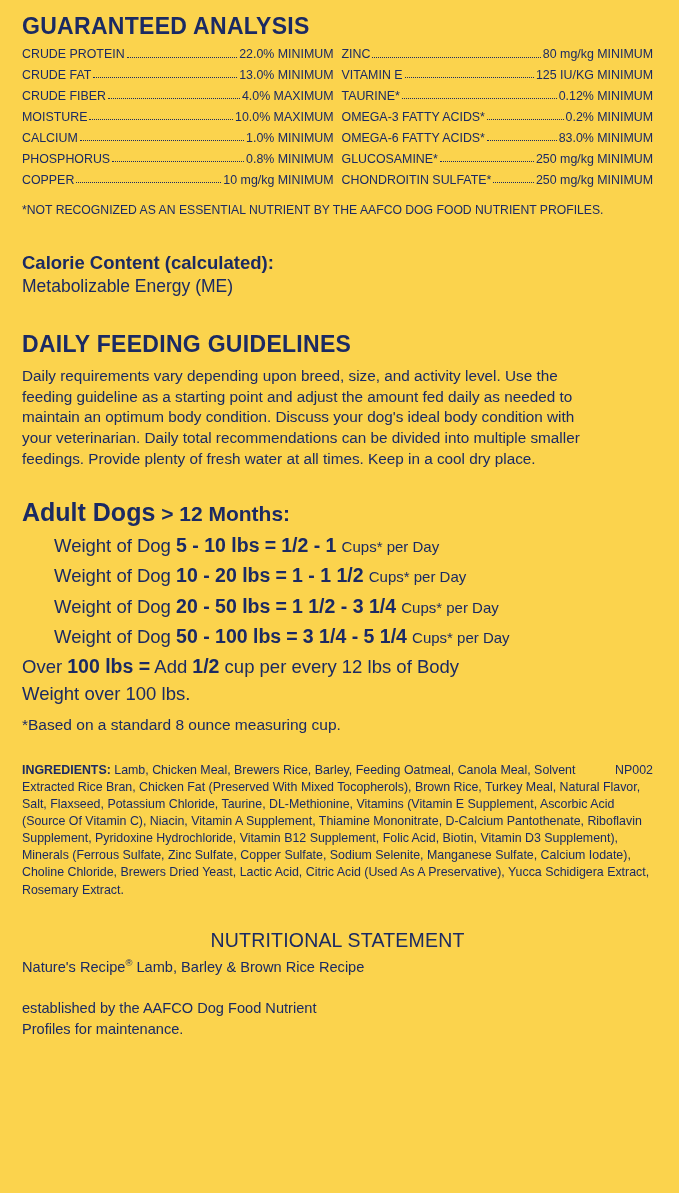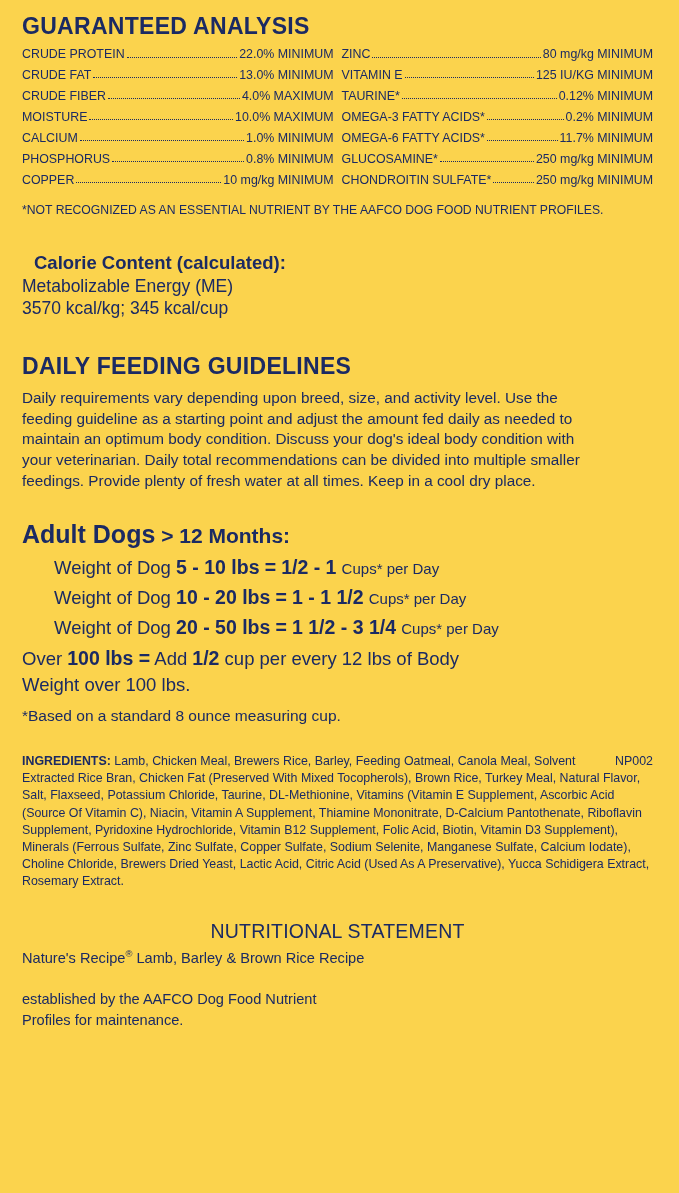--- a/index.html
+++ b/index.html
@@ -67,21 +67,21 @@
     line-height: 1.2;
   }
 
   
   .calorie {
     margin-top: 34px;
   }
   .calorie-title {
     font-size: 18.5px;
     font-weight: bold;
-    margin: 0 0 2px 12px;
+    margin: 0 0 2px 0;
   }
   .calorie-line {
     font-size: 17.5px;
     line-height: 1.25;
   }
 
   
   .feeding {
     margin-top: 34px;
   }
@@ -226,41 +226,40 @@
             <span class="ga-val">0.12% MINIMUM</span>
           </div>
           <div class="ga-row">
             <span class="ga-name">OMEGA-3 FATTY ACIDS*</span>
             <span class="ga-dots"></span>
             <span class="ga-val">0.2% MINIMUM</span>
           </div>
           <div class="ga-row">
             <span class="ga-name">OMEGA-6 FATTY ACIDS*</span>
             <span class="ga-dots"></span>
-            <span class="ga-val">11.7% MINIMUM</span>
+            <span class="ga-val">83.0% MINIMUM</span>
           </div>
           <div class="ga-row">
             <span class="ga-name">GLUCOSAMINE*</span>
             <span class="ga-dots"></span>
             <span class="ga-val">250 mg/kg MINIMUM</span>
           </div>
           <div class="ga-row">
             <span class="ga-name">CHONDROITIN SULFATE*</span>
             <span class="ga-dots"></span>
             <span class="ga-val">250 mg/kg MINIMUM</span>
           </div>
         </div>
       </div>
       <p class="footnote">*NOT RECOGNIZED AS AN ESSENTIAL NUTRIENT BY THE AAFCO DOG FOOD NUTRIENT PROFILES.</p>
     </section>
 
     <section class="calorie">
       <div class="calorie-title">Calorie Content (calculated):</div>
       <div class="calorie-line">Metabolizable Energy (ME)</div>
-      <div class="calorie-line">3570 kcal/kg; 345 kcal/cup</div>
     </section>
 
     <section class="feeding">
       <h2 class="section-title">DAILY FEEDING GUIDELINES</h2>
       <p>Daily requirements vary depending upon breed, size, and activity level. Use the feeding guideline as a starting point and adjust the amount fed daily as needed to maintain an optimum body condition. Discuss your dog's ideal body condition with your veterinarian. Daily total recommendations can be divided into multiple smaller feedings. Provide plenty of fresh water at all times. Keep in a cool dry place.</p>
     </section>
 
     <section class="adult">
       <div class="adult-head">
         <span class="big">Adult Dogs</span>
@@ -279,20 +278,27 @@
         <span class="strong">10 - 20 lbs</span>
         <span class="strong">=</span>
         <span class="strong">1 - 1 1/2</span>
         <span class="small">Cups* per Day</span>
       </div>
       <div class="wrow">
         <span class="lbl">Weight of Dog</span>
         <span class="strong">20 - 50 lbs</span>
         <span class="strong">=</span>
         <span class="strong">1 1/2 - 3 1/4</span>
+        <span class="small">Cups* per Day</span>
+      </div>
+      <div class="wrow">
+        <span class="lbl">Weight of Dog</span>
+        <span class="strong">50 - 100 lbs</span>
+        <span class="strong">=</span>
+        <span class="strong">3 1/4 - 5 1/4</span>
         <span class="small">Cups* per Day</span>
       </div>
 
       <div class="overline">
         <span>Over</span>
         <span class="strong">100 lbs =</span>
         <span>Add</span>
         <span class="strong">1/2</span>
         <span>cup per every 12 lbs of Body</span>
       </div>

